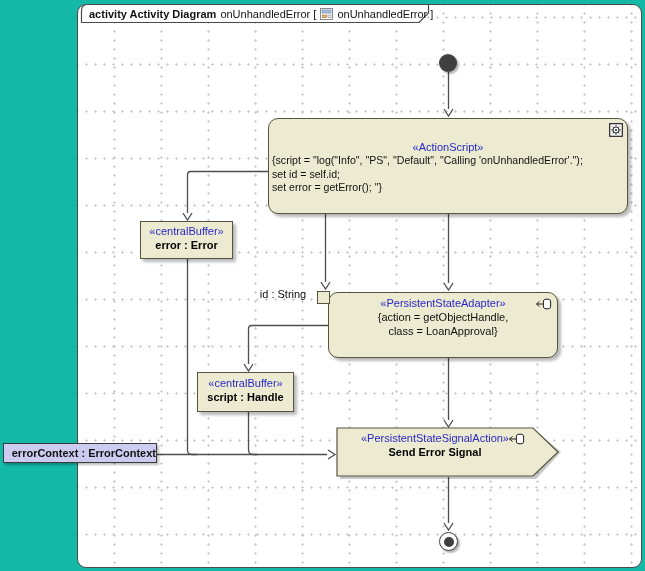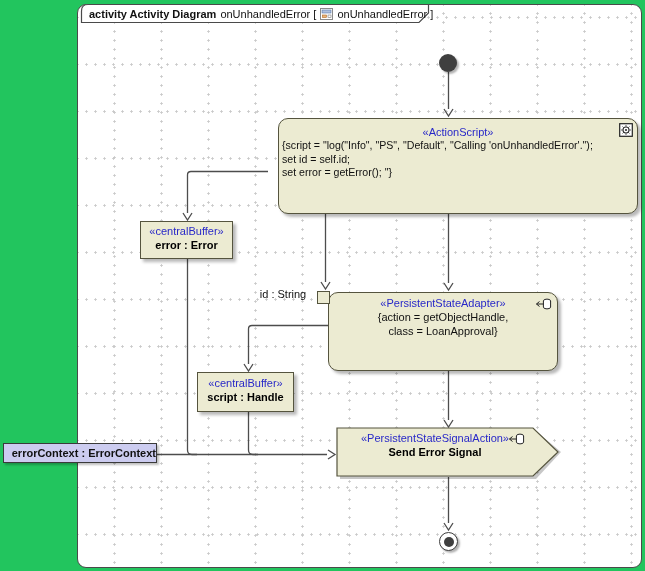--- a/index.html
+++ b/index.html
@@ -1,19 +1,19 @@
 <!DOCTYPE html>
 <html><head>
 <meta charset="utf-8">
 <style>
   html,body{margin:0;padding:0;background:#ffffff;}
   .stage{
     position:relative;width:645px;height:571px;overflow:hidden;
     font-family:"Liberation Sans","DejaVu Sans",sans-serif;
-    font-size:11px;color:#111;background:#22c55e;
+    font-size:11px;color:#111;background:#14b8a6;
   }
   
   .frame{
     position:absolute;left:77px;top:4px;width:563px;height:562px;
     border:1px solid #4a4a4a;border-radius:9px;overflow:hidden;background:#fff;
     background-image:
       radial-gradient(circle,#c9c9c9 0.9px,transparent 1.4px),
       radial-gradient(circle,#c9c9c9 0.9px,transparent 1.4px);
     background-size:9px 47px,47px 9px;
     background-position:4px 36px,13px 4px;
@@ -139,21 +139,21 @@
     </g>
 
     <g>
       <path d="M448.5,477 V523"></path>
         <path d="M444,523 L448.5,530 L453,523"></path>
     </g>
   </svg>
 
   <div class="initial-node"></div>
 
-  <div class="node rounded" style="left:268px;top:118px;width:360px;height:96px;padding-top:6px;margin-left:10px;">
+  <div class="node rounded" style="left:268px;top:118px;width:360px;height:96px;padding-top:21px;">
     <div class="stereo">«ActionScript»</div>
     <div class="body-lines">
       <div>{script = "log("Info", "PS", "Default", "Calling 'onUnhandledError'.");</div>
       <div>set id = self.id;</div>
       <div>set error = getError(); "}</div>
     </div>
     <svg class="node-icon" width="14" height="14">
       <rect x="0.7" y="0.7" width="12.6" height="12.6" fill="#fff" stroke="#222" stroke-width="1.2"></rect>
       <circle cx="7" cy="7" r="3" fill="none" stroke="#333" stroke-width="1.1"></circle>
       <circle cx="7" cy="7" r="1.1" fill="#333"></circle>
@@ -171,21 +171,21 @@
   </div>
 
   <div class="node" style="left:140px;top:221px;width:93px;height:38px;padding-top:2px;">
     <div class="stereo">«centralBuffer»</div>
     <div class="node-name">error : Error</div>
   </div>
 
   <div class="pin"></div>
   <div class="pin-label">id : String</div>
 
-  <div class="node rounded" style="left:328px;top:292px;width:230px;height:79px;padding-top:3px;">
+  <div class="node rounded" style="left:328px;top:292px;width:230px;height:66px;padding-top:3px;">
     <div class="stereo">«PersistentStateAdapter»</div>
     <div class="props">{action = getObjectHandle,</div>
     <div class="props">class = LoanApproval}</div>
     <svg class="node-icon" width="18" height="14">
       <ellipse cx="12" cy="4" rx="3.6" ry="1.9" fill="#fff" stroke="#222"></ellipse>
       <path d="M8.4,4 V10 A3.6,1.9 0 0 0 15.6,10 V4" fill="#fff" stroke="#222"></path>
       <path d="M1.5,7 H8.4" stroke="#222" fill="none"></path>
       <path d="M4.5,4.5 L1.5,7 L4.5,9.5" stroke="#222" fill="none"></path>
     </svg>
   </div>

